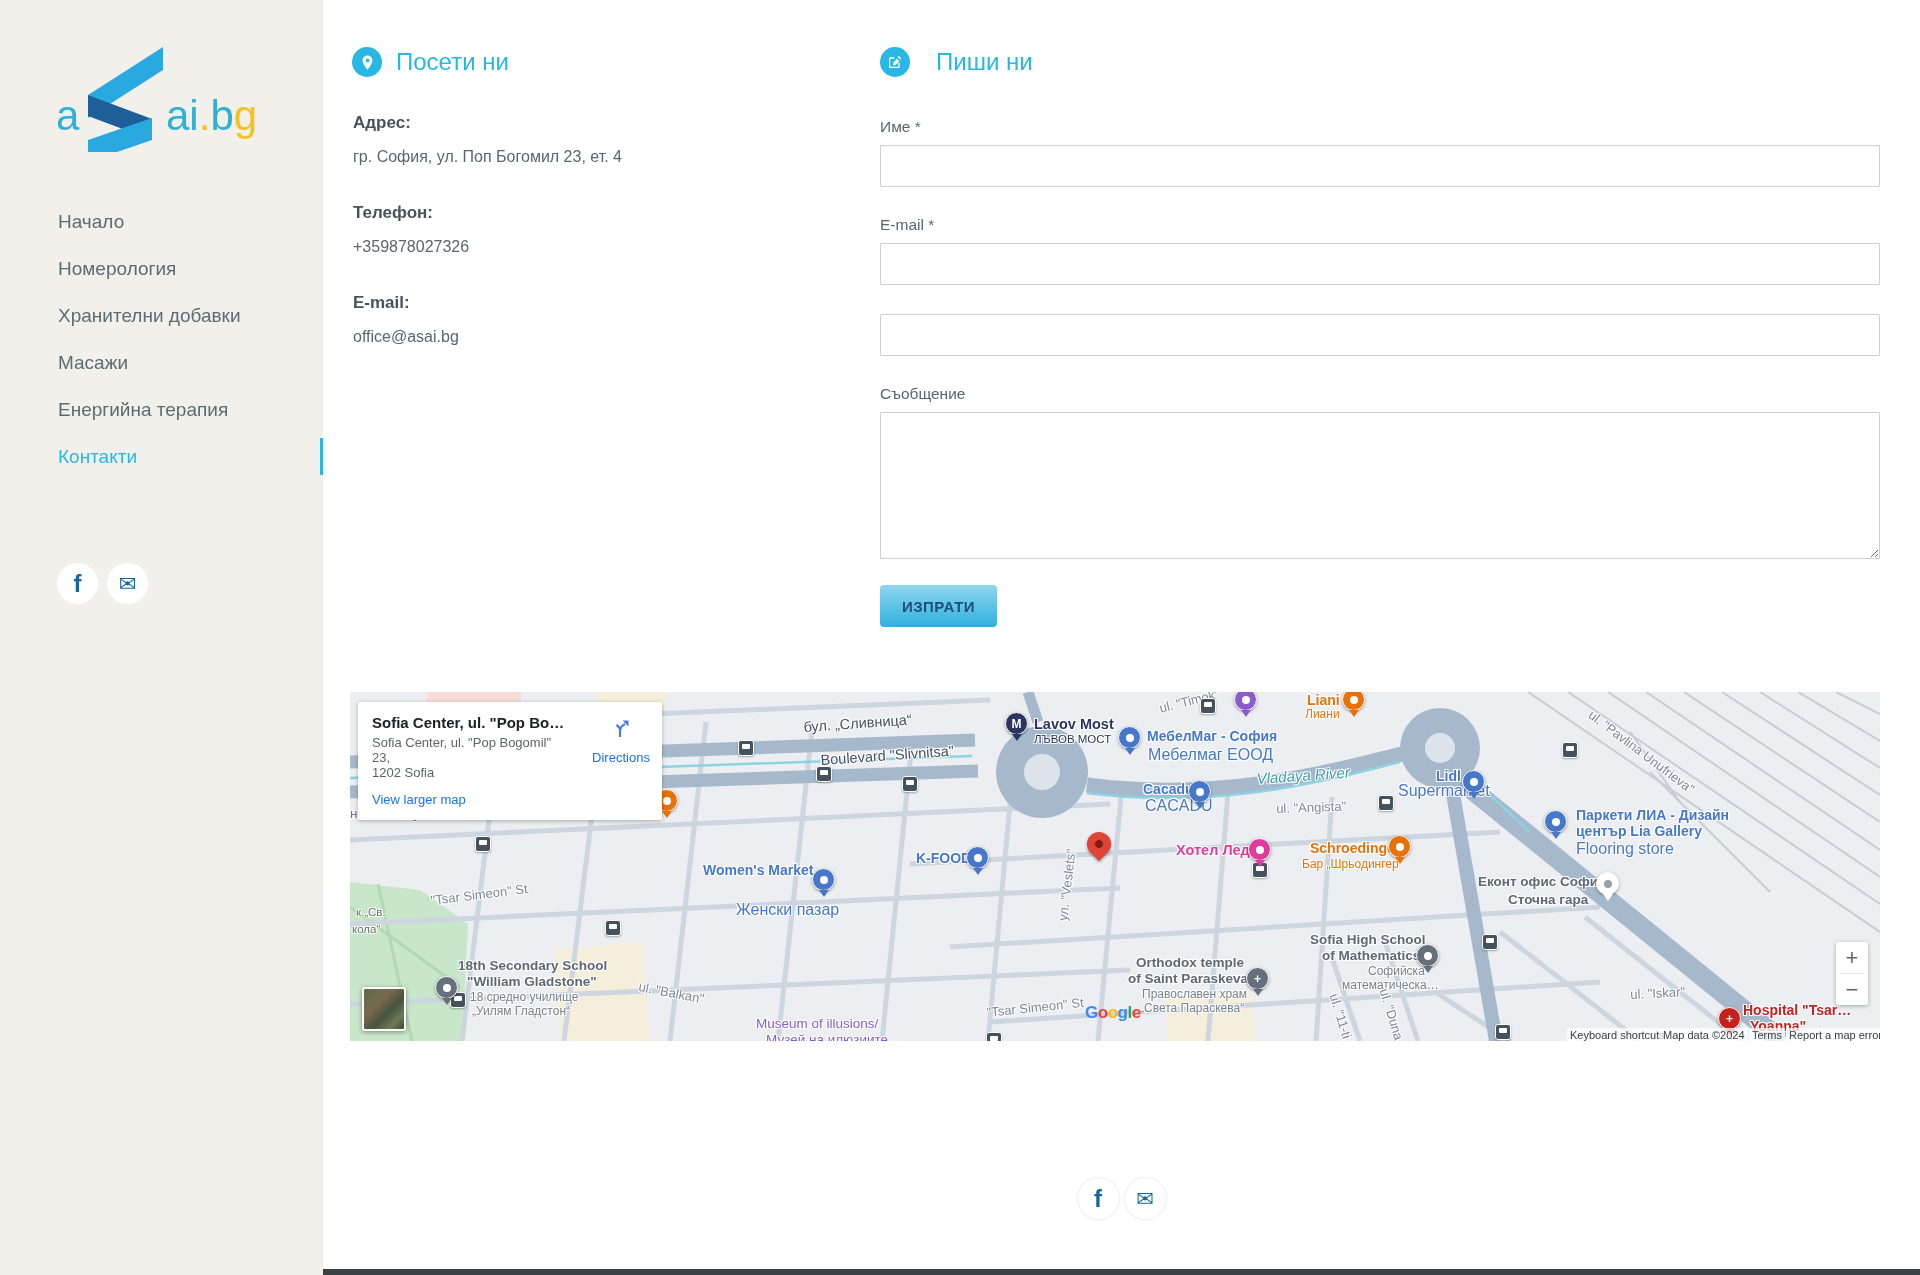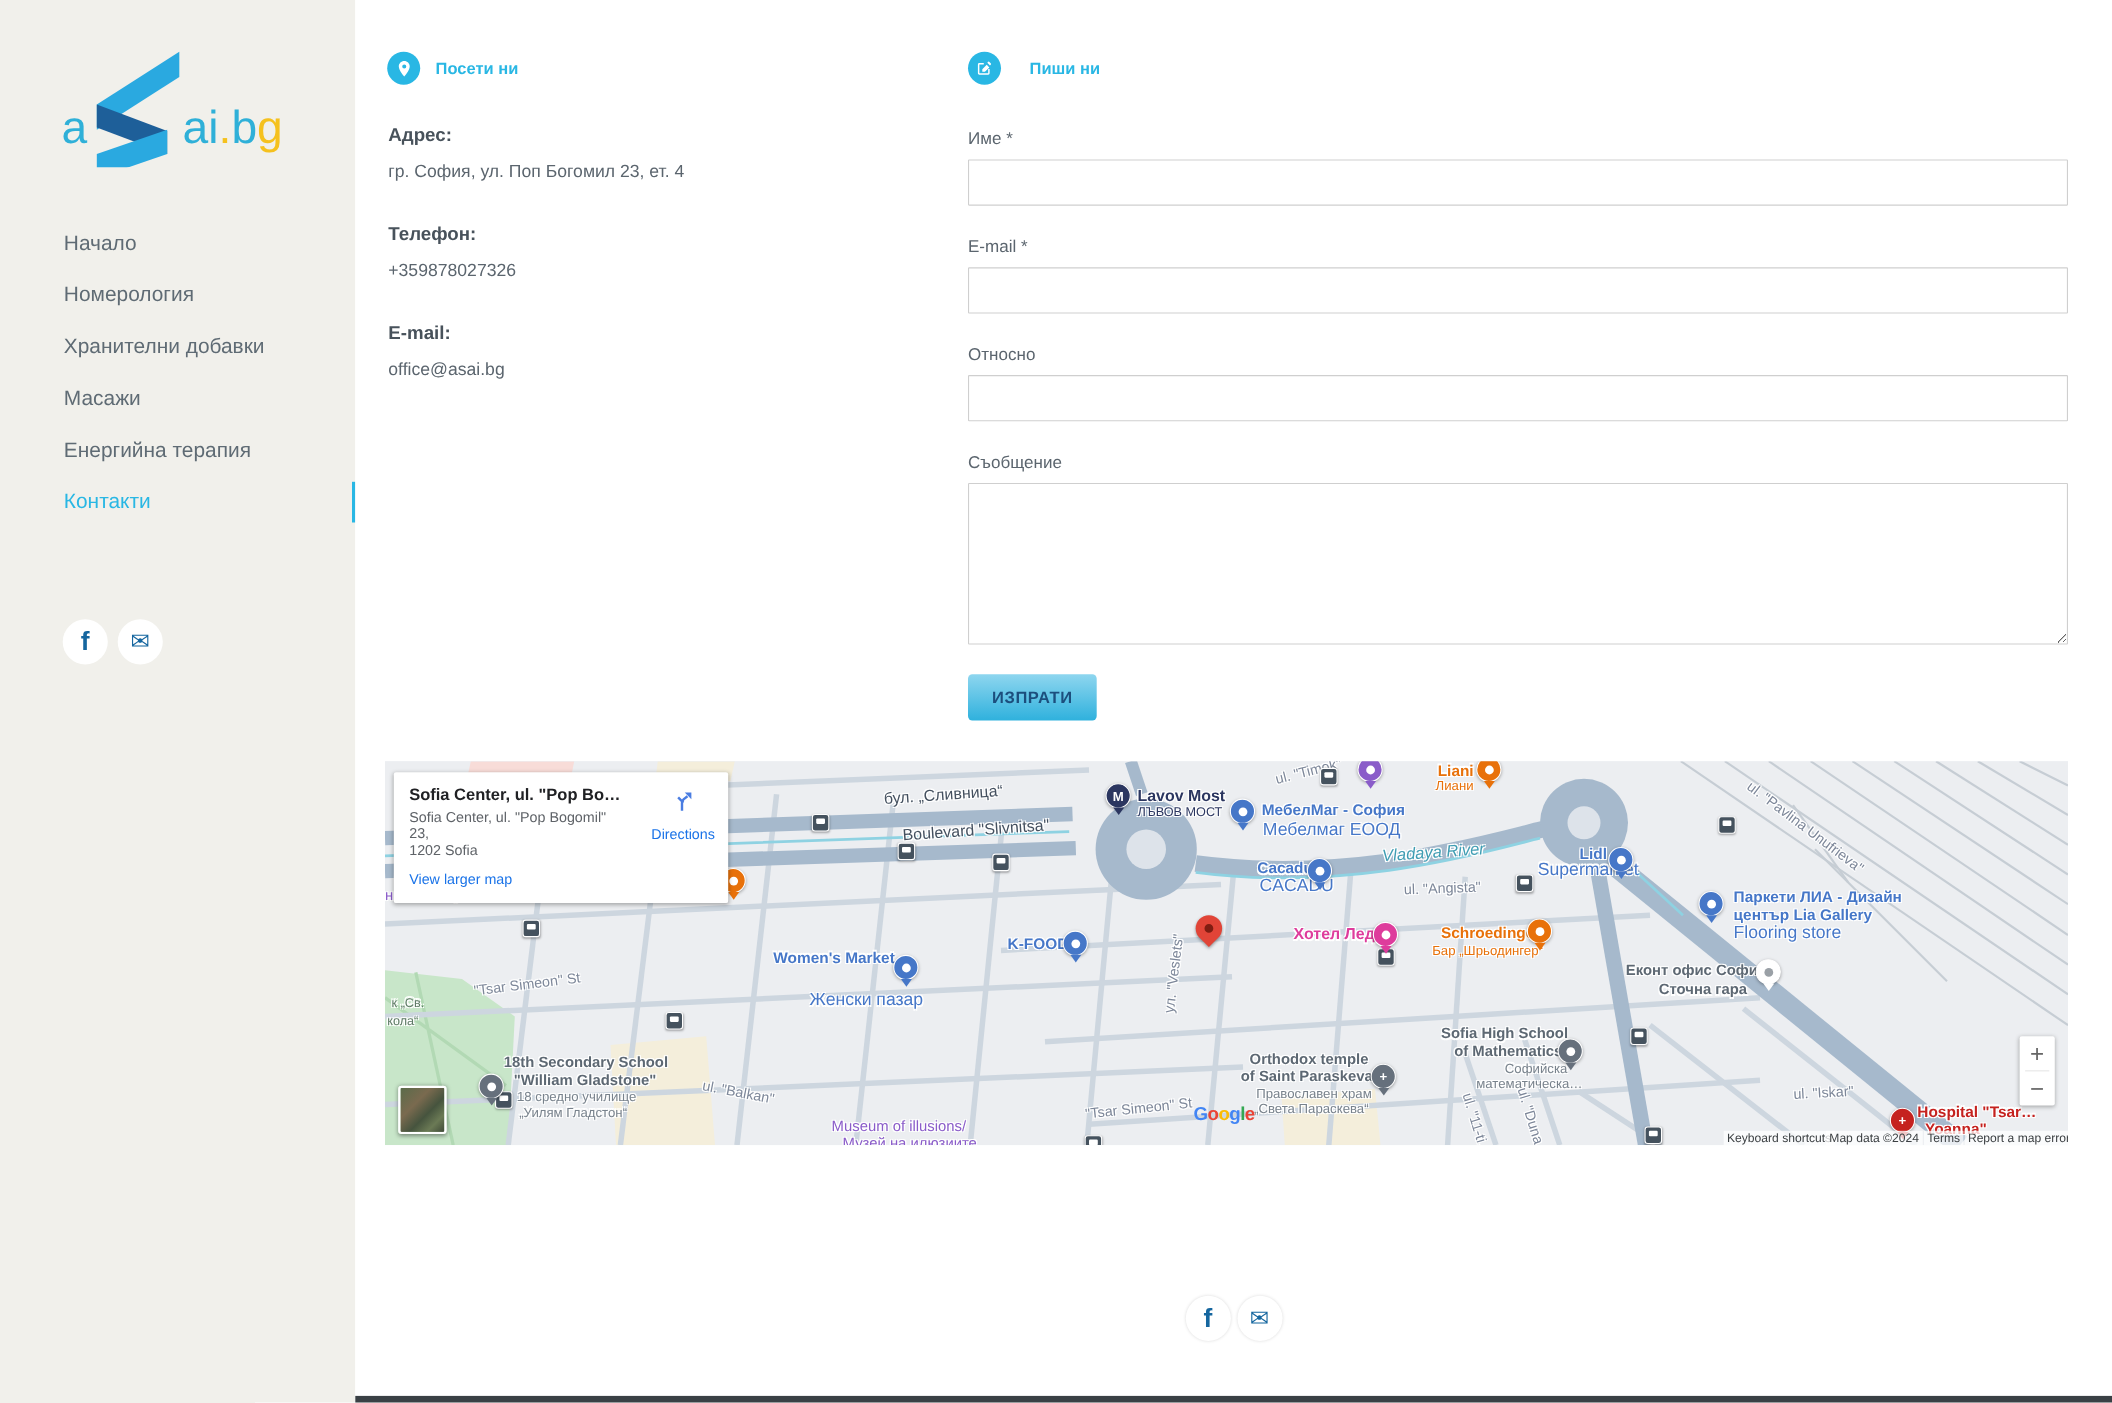--- a/index.html
+++ b/index.html
@@ -18,21 +18,21 @@
   .cicon{width:41px;height:41px;border-radius:50%;background:#fff;display:flex;align-items:center;
          justify-content:center;color:var(--icon-blue,#15669f);cursor:pointer;}
   .cicon .fb{font-size:24px;font-weight:bold;}
   .cicon .env{font-size:21px;line-height:1;}
 
   
   .main{position:absolute;left:323px;top:0;right:0;bottom:0;background:#fff;}
   .sec-head{position:absolute;display:flex;align-items:center;gap:14px;}
   .sec-head .bubble{width:30px;height:30px;border-radius:50%;background:var(--accent,#29b7e4);
         display:flex;align-items:center;justify-content:center;}
-  .sec-head .ttl{font-size:15px;font-weight:bold;color:var(--accent,#29b7e4);}
+  .sec-head .ttl{font-size:24px;font-weight:normal;color:var(--accent,#29b7e4);}
   .visit-head{left:29px;top:47px;}
   .write-head{left:557px;top:47px;gap:26px;}
 
   .visit-col{position:absolute;left:30px;top:113px;width:420px;}
   .v-label{font-size:17px;font-weight:bold;color:var(--heading-text,#48525b);margin:0 0 15px;}
   .v-value{font-size:16px;color:var(--body-text,#5b656e);margin:0 0 37px;}
 
   .form-col{position:absolute;left:557px;top:118px;width:1000px;}
   .f-label{font-size:15.5px;color:var(--body-text,#5b656e);margin:0 0 9px;display:block;}
   .f-input{width:100%;height:42px;box-sizing:border-box;border:1px solid var(--input-border,#cfcfcf);
@@ -169,21 +169,20 @@
         </svg>
     </span>
     <span class="ttl">Пиши ни</span>
   </div>
 
   <form class="form-col">
     <label class="f-label">Име *</label>
     <input class="f-input" type="text" style="">
     <label class="f-label">E-mail *</label>
     <input class="f-input" type="text" style="">
-    <label class="f-label">Относно</label>
     <input class="f-input" type="text" style="">
     <label class="f-label">Съобщение</label>
     <textarea class="f-area" style=""></textarea>
     <button class="send-btn" type="submit">ИЗПРАТИ</button>
   </form>
 
   <div class="map">
     <svg class="base" width="1530" height="349" viewBox="0 0 1530 349">
       <rect width="1530" height="349" fill="#eceef1"></rect>
       <polygon points="78,0 172,0 163,46 70,38" fill="#f8dcd8"></polygon>

